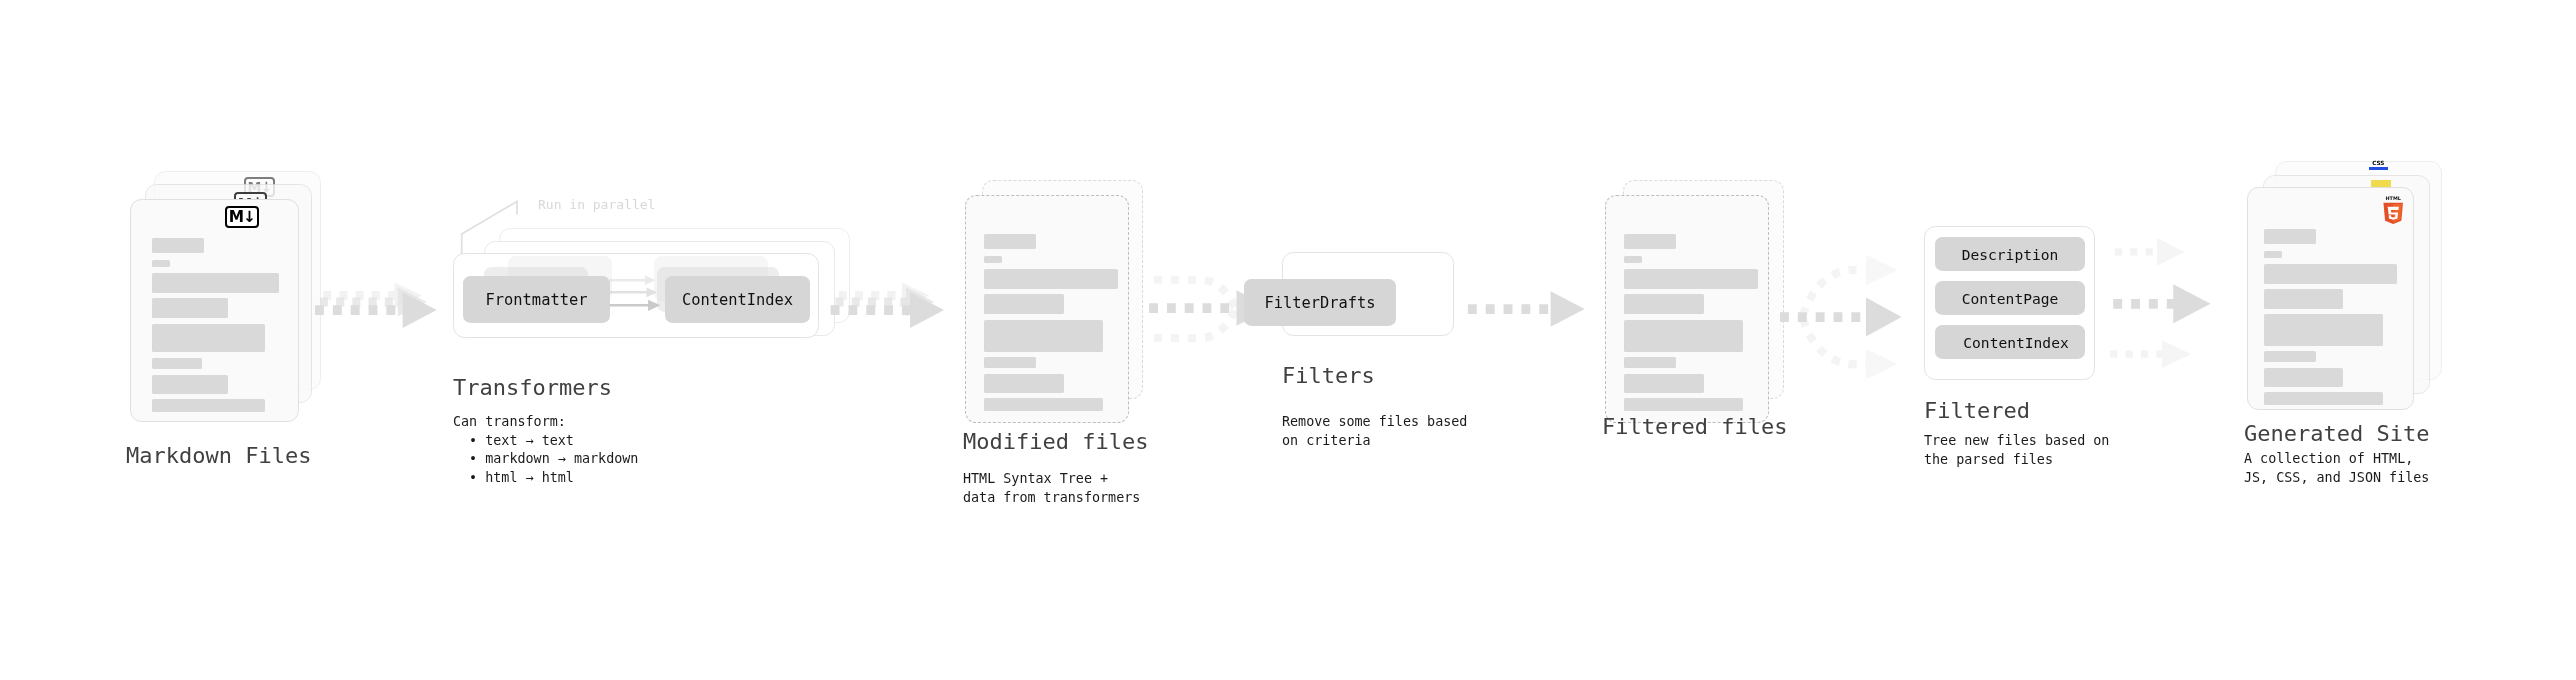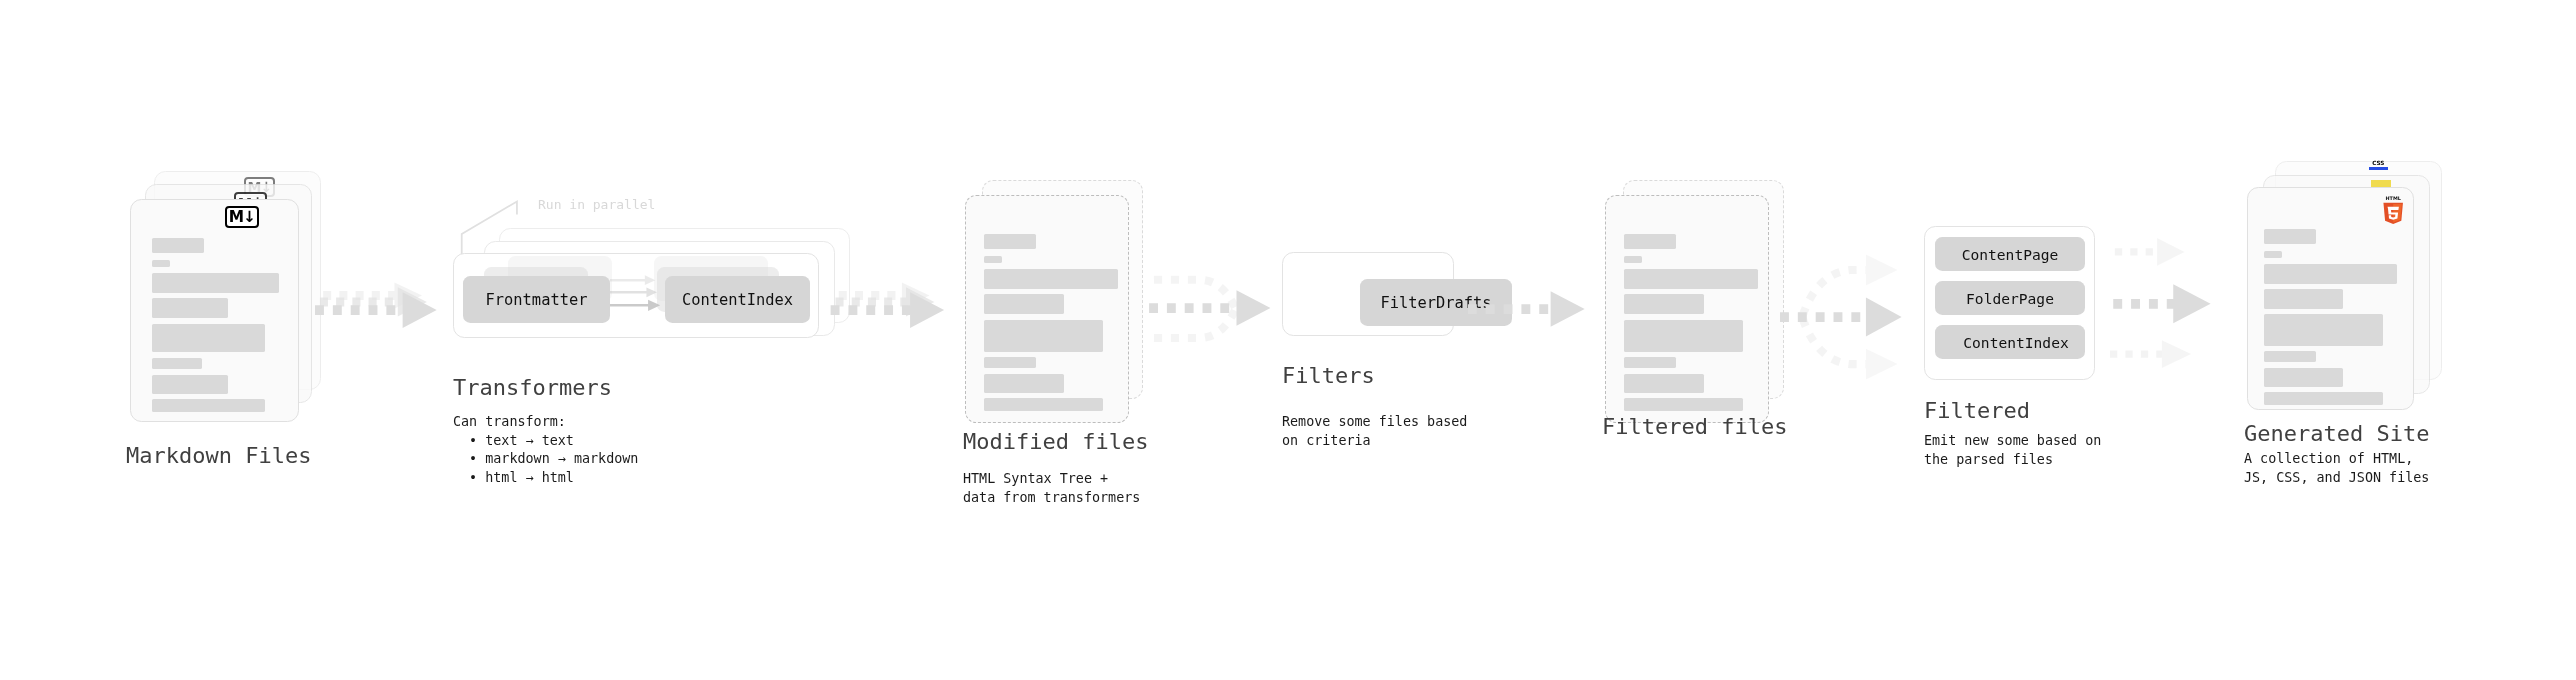--- a/index.html
+++ b/index.html
@@ -223,21 +223,21 @@
       <path d="M22 84 L78 84 Q106 84 122 50" fill="none" stroke="#dcdcdc" stroke-width="10" stroke-dasharray="10 11"></path>
     </g>
     <g>
       <line x1="16" y1="47" x2="128" y2="47" stroke="#dcdcdc" stroke-width="12" stroke-dasharray="11 11"></line>
       <polygon points="124,25 166,47 124,69" fill="#dcdcdc"></polygon>
     </g>
   </svg>
 
   <div class="node" style="left:0;top:0;">
     <div class="pbox" style="left:1282px;top:252px;width:172px;height:84px;"></div>
-    <div class="chip" style="left:1360px;top:279px;width:152px;height:47px;">
+    <div class="chip" style="left:1244px;top:279px;width:152px;height:47px;">
       <span>FilterDrafts</span>
     </div>
     <div class="title" style="left:1282px;top:363px;">Filters</div>
     <div class="subtitle" style="left:1282px;top:413px;">Remove some files based
 on criteria</div>
   </div>
 
   <svg style="left:1463px;top:291px;width:146px;height:49px;" viewBox="0 0 180 60">
     <line x1="6" y1="22" x2="112" y2="22" stroke="#dcdcdc" stroke-width="12" stroke-dasharray="11 11"></line>
     <polygon points="108,0 150,22 108,44" fill="#dcdcdc"></polygon>
@@ -271,30 +271,30 @@
     </g>
     <g>
       <line x1="0" y1="90" x2="110" y2="90" stroke="#dcdcdc" stroke-width="12" stroke-dasharray="11 11"></line>
       <polygon points="106,66 150,90 106,114" fill="#dcdcdc"></polygon>
     </g>
   </svg>
 
   <div class="node" style="left:0;top:0;">
     <div class="pbox" style="left:1924px;top:226px;width:171px;height:154px;"></div>
     <div class="chip" style="left:1935px;top:237px;width:150px;height:34px;font-size:14.6px;">
+      <span>Description</span>
+    </div>
+    <div class="chip" style="left:1935px;top:281px;width:150px;height:34px;font-size:14.6px;">
       <span>ContentPage</span>
-    </div>
-    <div class="chip" style="left:1935px;top:281px;width:150px;height:34px;font-size:14.6px;">
-      <span>FolderPage</span>
     </div>
     <div class="chip" style="left:1935px;top:325px;width:150px;height:34px;font-size:14.6px;padding-left:12px;">
       <span>ContentIndex</span>
     </div>
     <div class="title" style="left:1924px;top:398px;">Filtered</div>
-    <div class="subtitle" style="left:1924px;top:432px;">Emit new some based on
+    <div class="subtitle" style="left:1924px;top:432px;">Tree new files based on
 the parsed files</div>
   </div>
 
   <svg style="left:2110px;top:234px;width:146px;height:138px;" viewBox="0 0 180 170">
     <g opacity="0.32">
       <line x1="6" y1="22" x2="62" y2="22" stroke="#dcdcdc" stroke-width="9" stroke-dasharray="9 10"></line>
       <polygon points="58,5 92,22 58,39" fill="#e2e2e2"></polygon>
     </g>
     <g>
       <line x1="4" y1="86" x2="82" y2="86" stroke="#dcdcdc" stroke-width="12" stroke-dasharray="11 11"></line>

